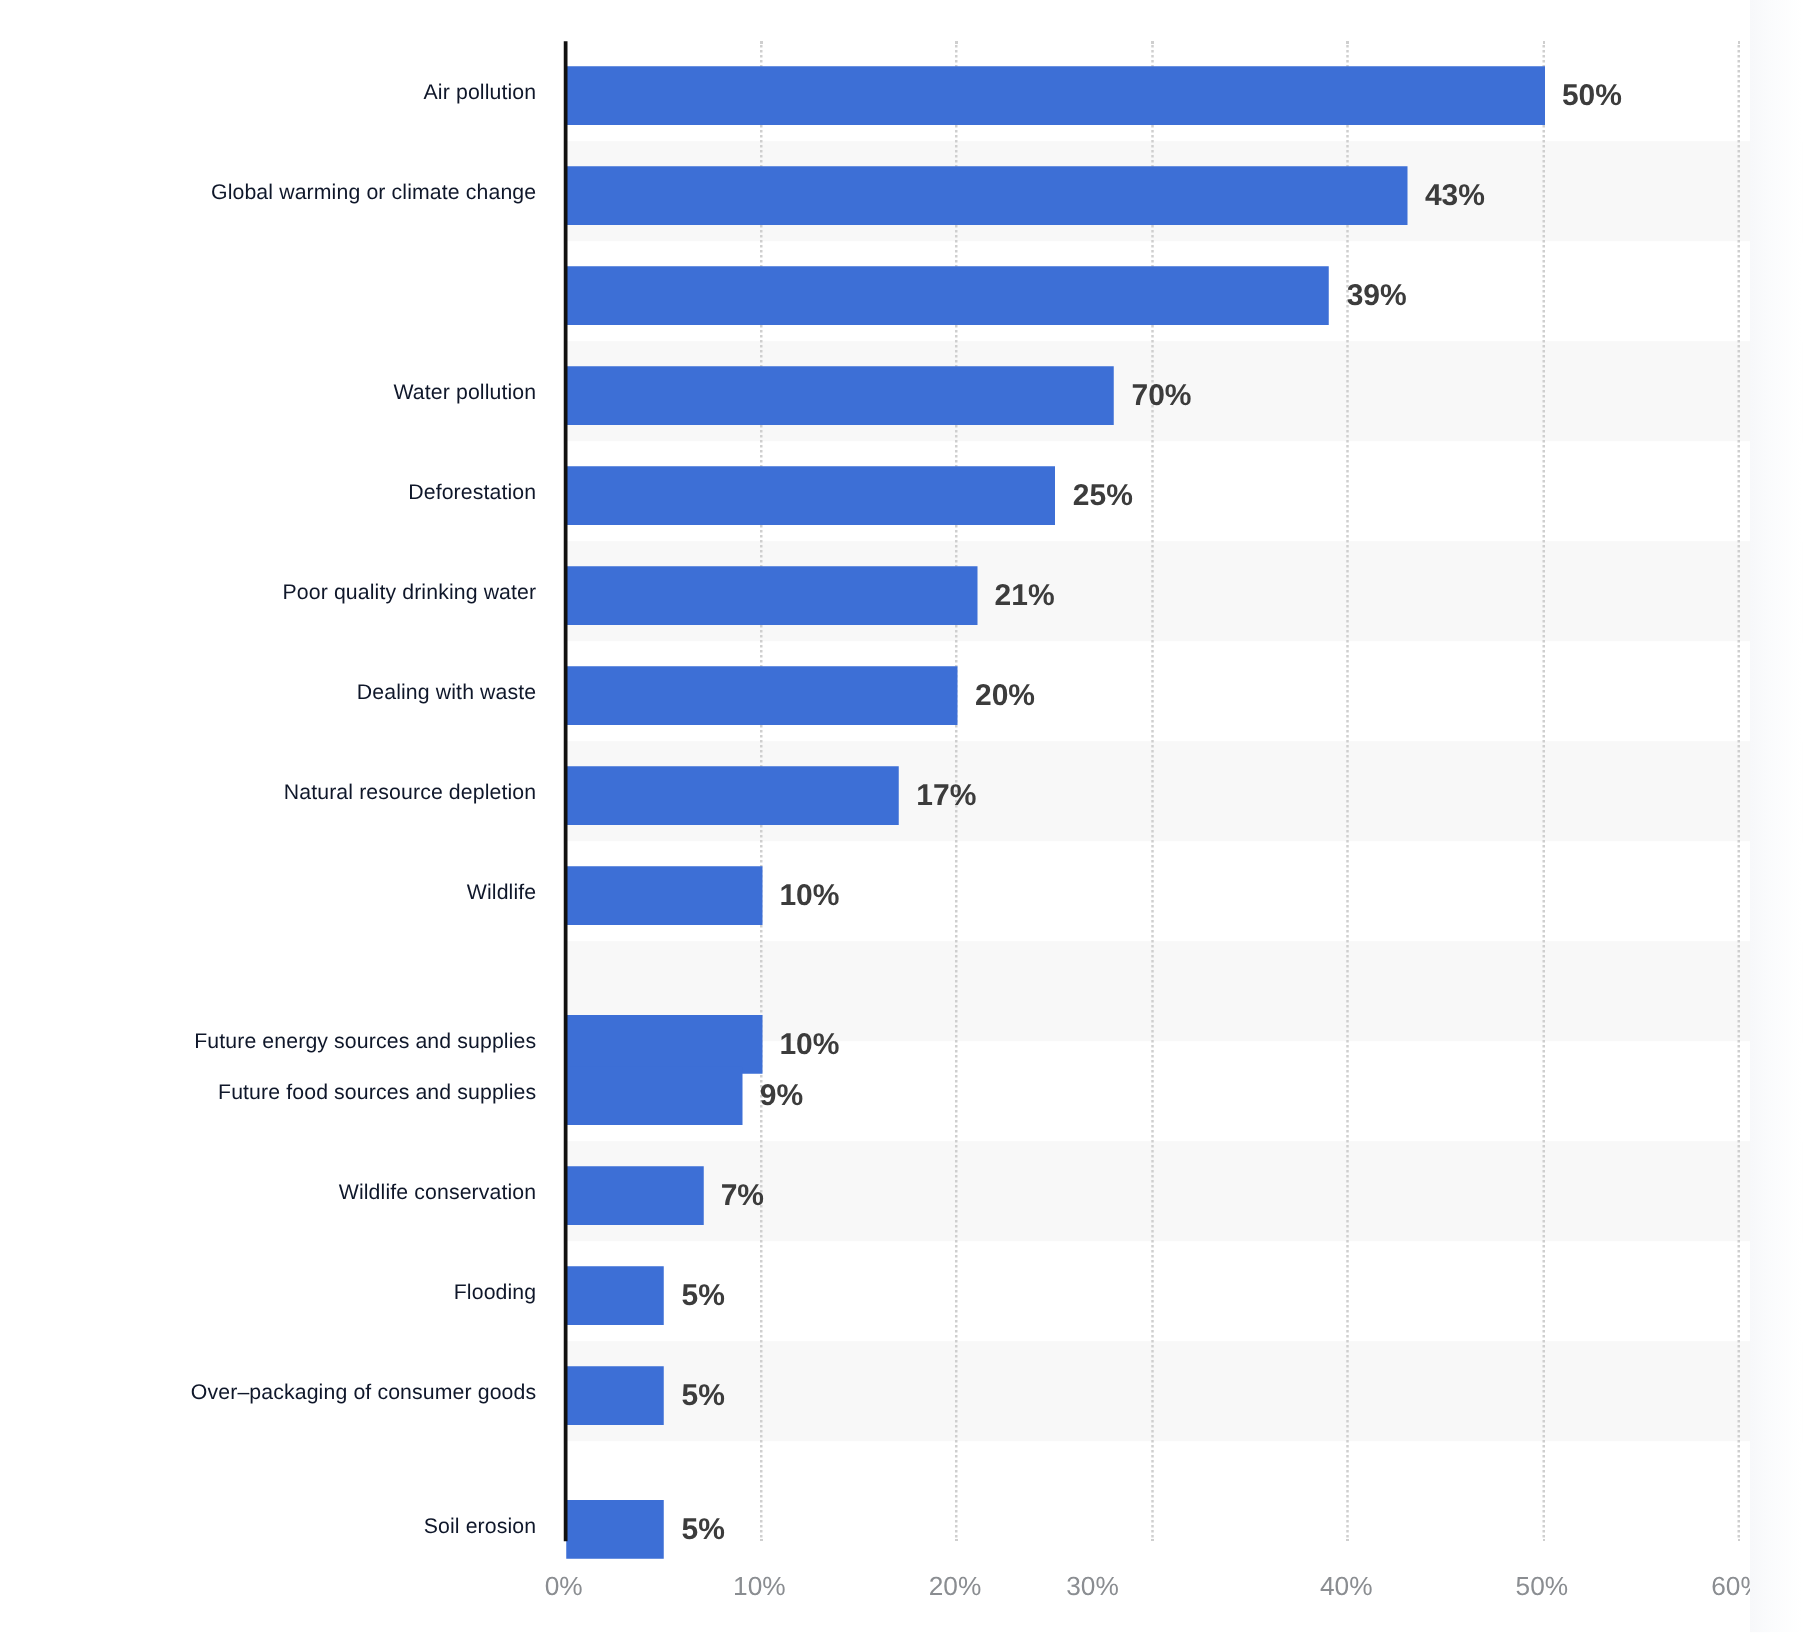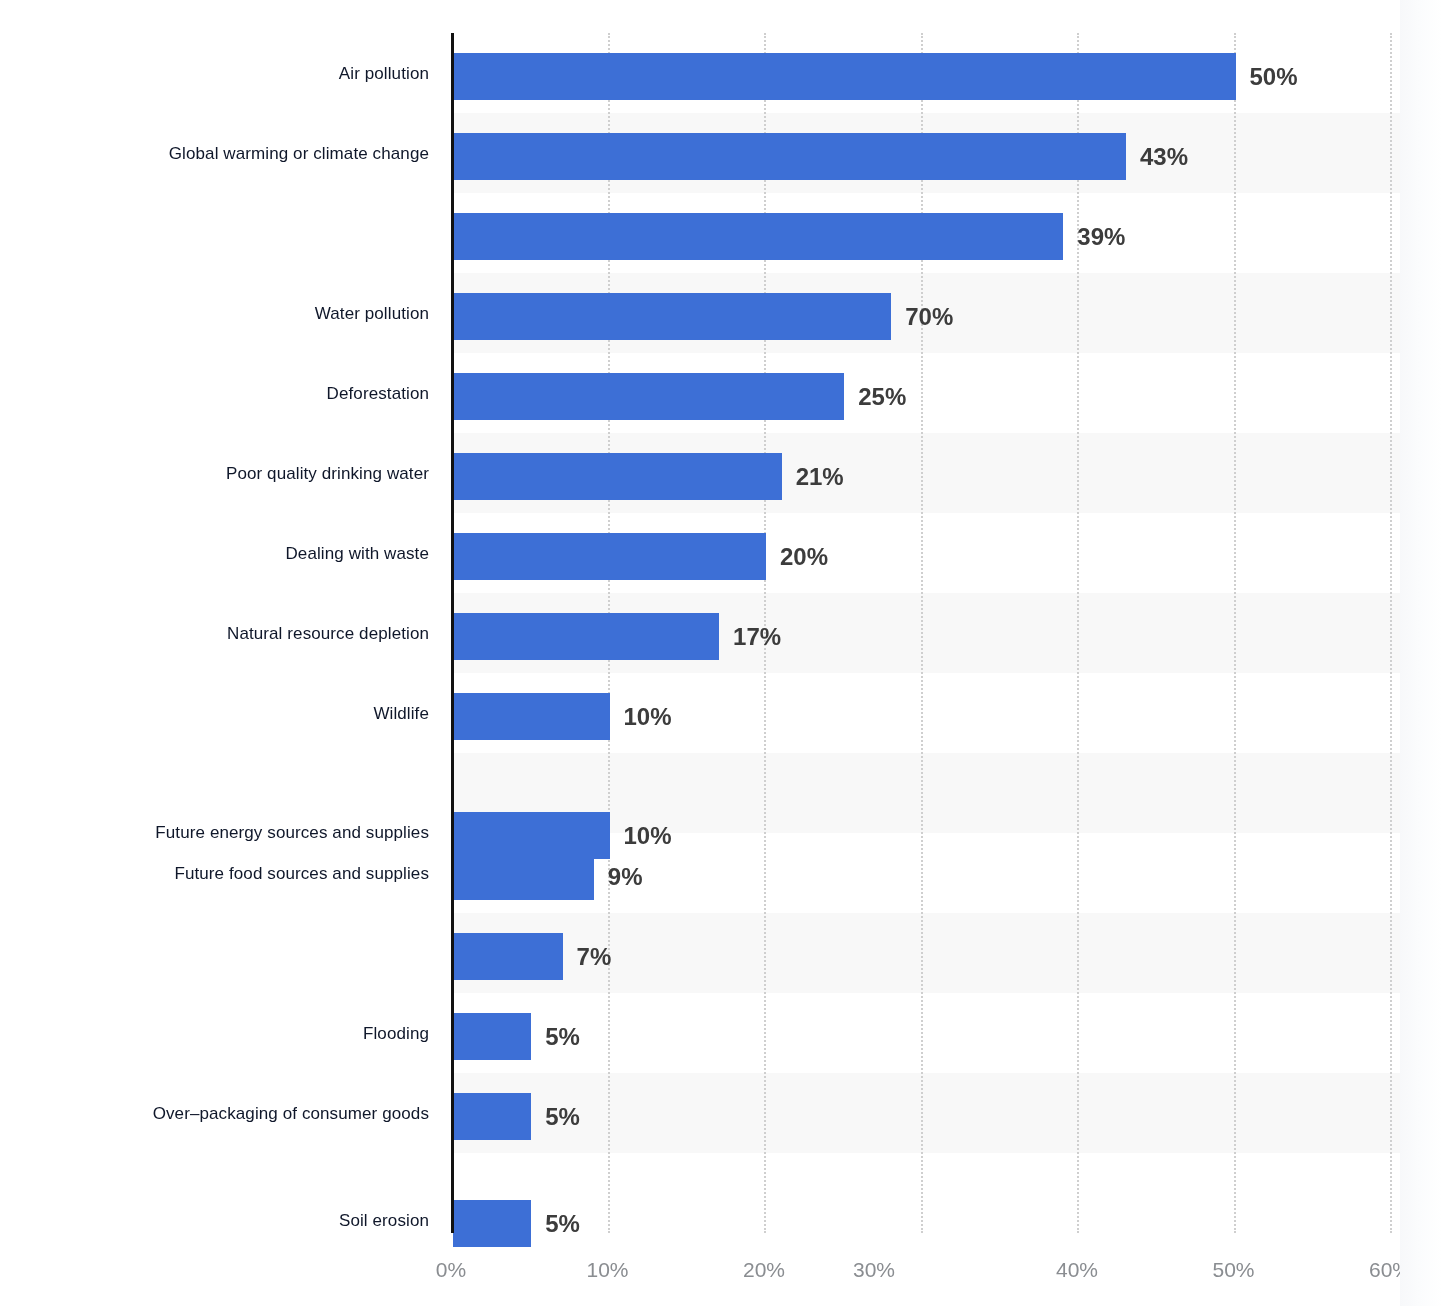--- a/index.html
+++ b/index.html
@@ -210,20 +210,21 @@
         <div class="cat-label">Future energy sources and supplies</div>
         <div class="bar" style="width: 156.5px; background: rgb(61, 111, 214);"></div>
         <div class="val-label" style="left: 623.5px;">10%</div>
       </div>
       <div class="row" style="top: 833px;">
         <div class="cat-label">Future food sources and supplies</div>
         <div class="bar" style="width: 140.85px; background: rgb(61, 111, 214);"></div>
         <div class="val-label" style="left: 607.85px;">9%</div>
       </div>
       <div class="row" style="top: 913px;">
+        <div class="cat-label">Wildlife conservation</div>
         <div class="bar" style="width: 109.55px; background: rgb(61, 111, 214);"></div>
         <div class="val-label" style="left: 576.55px;">7%</div>
       </div>
       <div class="row" style="top: 993px;">
         <div class="cat-label">Flooding</div>
         <div class="bar" style="width: 78.25px; background: rgb(61, 111, 214);"></div>
         <div class="val-label" style="left: 545.25px;">5%</div>
       </div>
       <div class="row" style="top: 1073px;">
         <div class="cat-label">Over–packaging of consumer goods</div>

